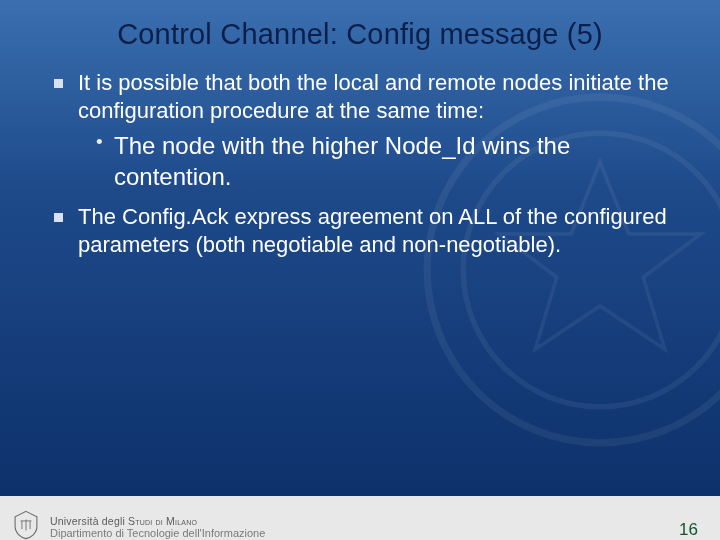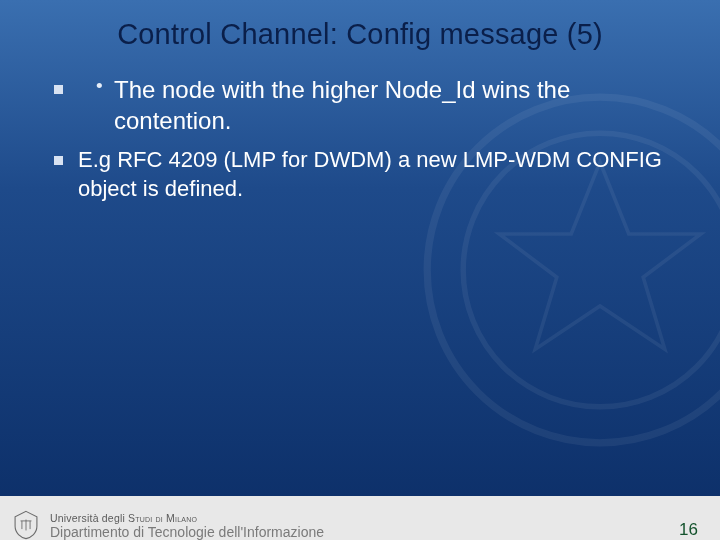--- a/index.html
+++ b/index.html
@@ -85,21 +85,21 @@
   .crest svg { width: 100%; height: 100%; display: block; }
   .uni {
     display: flex;
     flex-direction: column;
     justify-content: center;
     line-height: 1.05;
     color: #5a5a5a;
   }
   .uni .line1 { font-size: 10.5px; letter-spacing: 0.2px; }
   .uni .caps { font-variant: small-caps; }
-  .uni .line2 { font-size: 14px; color: #7a7a7a; margin-top: 1px; }
+  .uni .line2 { font-size: 11px; color: #7a7a7a; margin-top: 1px; }
   .pagenum {
     margin-left: auto;
     color: #14532d;
     font-size: 17px;
   }
 </style>
 </head>
 <body>
 
 <div class="watermark">
@@ -108,28 +108,29 @@
     <circle cx="50" cy="50" r="38" fill="none" stroke="#fff" stroke-width="1.5"></circle>
     <path d="M50 20 L58 40 L78 40 L62 52 L68 72 L50 60 L32 72 L38 52 L22 40 L42 40 Z" fill="none" stroke="#fff" stroke-width="1"></path>
   </svg>
 </div>
 
 <h1 class="title">Control Channel: Config message (5)</h1>
 
 <div class="content">
   <ul class="lv1">
     <li>
+      <span>It is possible that both the local and remote nodes initiate the configuration procedure at the same time:</span>
       <ul class="lv2">
         <li>
           <span>The node with the higher Node_Id wins the contention.</span>
         </li>
       </ul>
     </li>
     <li>
-      <span>E.g RFC 4209 (LMP for DWDM) a new LMP-WDM CONFIG object is defined.</span>
+      <span>The Config.Ack express agreement on ALL of the configured parameters (both negotiable and non-negotiable).</span>
     </li>
   </ul>
 </div>
 
 <div class="footer">
   <div class="crest">
     <svg viewBox="0 0 40 44">
       <path d="M20 2 L36 10 L36 24 C36 34 28 40 20 42 C12 40 4 34 4 24 L4 10 Z" fill="none" stroke="#6b6b6b" stroke-width="1.6"></path>
       <path d="M14 16 L14 28 M20 14 L20 30 M26 16 L26 28" stroke="#6b6b6b" stroke-width="1.3"></path>
       <path d="M12 16 L28 16" stroke="#6b6b6b" stroke-width="1.3"></path>

